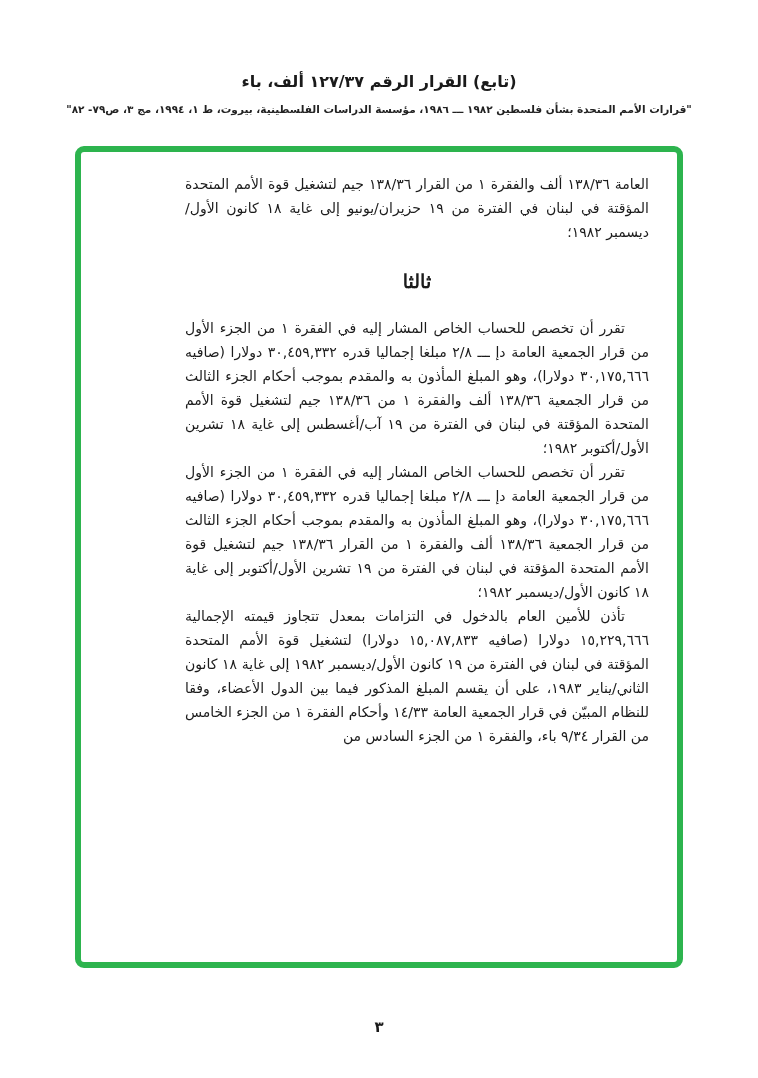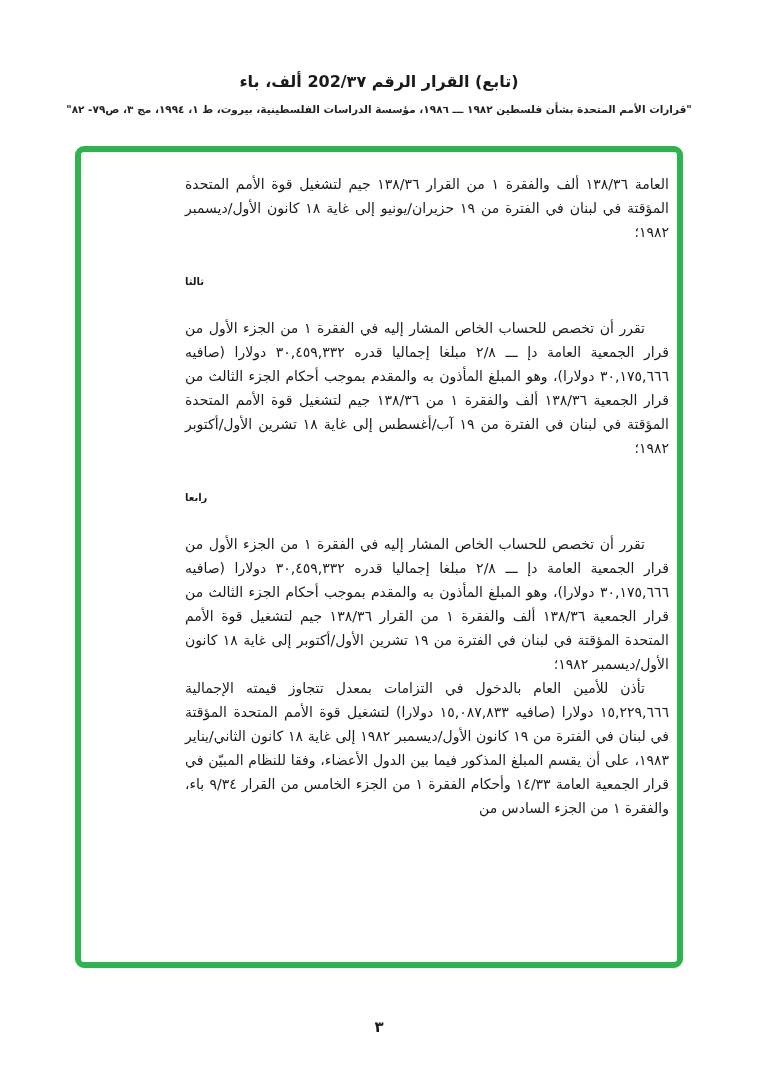--- a/index.html
+++ b/index.html
@@ -37,63 +37,63 @@
     left: 75px;
     top: 146px;
     width: 608px;
     height: 822px;
     border: 6px solid var(--frame-green, #2db44e);
     border-radius: 9px;
     overflow: hidden;
     background: #ffffff;
   }
   .text-column {
-    padding: 20px 8px 0 104px;
+    padding: 20px 28px 0 104px;
     direction: rtl;
     text-align: justify;
     font-size: 14px;
     line-height: 24px;
     color: #1b1b1b;
   }
   .para { text-indent: 24px; }
   .para.no-indent { text-indent: 0; }
   .section-heading {
-    text-align: left;
-    font-size: 10px;
+    text-align: center;
+    font-size: 19px;
     font-weight: bold;
     margin: 26px 0 22px 0;
+    font-family: Liberation Serif, serif;
   }
   .page-number {
     position: absolute;
     bottom: 42px;
     left: 0; right: 0;
     text-align: center;
     font-size: 15px;
     font-weight: bold;
   }
 </style>
 </head>
 <body>
 
 <div class="page">
 
   <header class="doc-header">
-    <h1 class="doc-title">(تابع) القرار الرقم 202/٣٧ ألف، باء</h1>
+    <h1 class="doc-title">(تابع) القرار الرقم ١٢٧/٣٧ ألف، باء</h1>
     <div class="doc-citation">"قرارات الأمم المتحدة بشأن فلسطين ١٩٨٢ ـــ ١٩٨٦، مؤسسة الدراسات الفلسطينية، بيروت، ط ١، ١٩٩٤، مج ٣، ص٧٩- ٨٢"</div>
   </header>
 
   <div class="frame">
     <div class="text-column">
 
       <p class="para no-indent">العامة ١٣٨/٣٦ ألف والفقرة ١ من القرار ١٣٨/٣٦ جيم لتشغيل قوة الأمم المتحدة المؤقتة في لبنان في الفترة من ١٩ حزيران/يونيو إلى غاية ١٨ كانون الأول/ديسمبر ١٩٨٢؛</p>
 
       <h2 class="section-heading">ثالثا</h2>
       <p class="para">تقرر أن تخصص للحساب الخاص المشار إليه في الفقرة ١ من الجزء الأول من قرار الجمعية العامة دإ ـــ ٢/٨ مبلغا إجماليا قدره ٣٠,٤٥٩,٣٣٢ دولارا (صافيه ٣٠,١٧٥,٦٦٦ دولارا)، وهو المبلغ المأذون به والمقدم بموجب أحكام الجزء الثالث من قرار الجمعية ١٣٨/٣٦ ألف والفقرة ١ من ١٣٨/٣٦ جيم لتشغيل قوة الأمم المتحدة المؤقتة في لبنان في الفترة من ١٩ آب/أغسطس إلى غاية ١٨ تشرين الأول/أكتوبر ١٩٨٢؛</p>
 
-      <h2 class="section-heading">رابعا</h2>
       <p class="para">تقرر أن تخصص للحساب الخاص المشار إليه في الفقرة ١ من الجزء الأول من قرار الجمعية العامة دإ ـــ ٢/٨ مبلغا إجماليا قدره ٣٠,٤٥٩,٣٣٢ دولارا (صافيه ٣٠,١٧٥,٦٦٦ دولارا)، وهو المبلغ المأذون به والمقدم بموجب أحكام الجزء الثالث من قرار الجمعية ١٣٨/٣٦ ألف والفقرة ١ من القرار ١٣٨/٣٦ جيم لتشغيل قوة الأمم المتحدة المؤقتة في لبنان في الفترة من ١٩ تشرين الأول/أكتوبر إلى غاية ١٨ كانون الأول/ديسمبر ١٩٨٢؛</p>
 
       <p class="para">تأذن للأمين العام بالدخول في التزامات بمعدل تتجاوز قيمته الإجمالية ١٥,٢٢٩,٦٦٦ دولارا (صافيه ١٥,٠٨٧,٨٣٣ دولارا) لتشغيل قوة الأمم المتحدة المؤقتة في لبنان في الفترة من ١٩ كانون الأول/ديسمبر ١٩٨٢ إلى غاية ١٨ كانون الثاني/يناير ١٩٨٣، على أن يقسم المبلغ المذكور فيما بين الدول الأعضاء، وفقا للنظام المبيّن في قرار الجمعية العامة ١٤/٣٣ وأحكام الفقرة ١ من الجزء الخامس من القرار ٩/٣٤ باء، والفقرة ١ من الجزء السادس من</p>
 
     </div>
   </div>
 
   <footer>
     <div class="page-number">٣</div>
   </footer>

